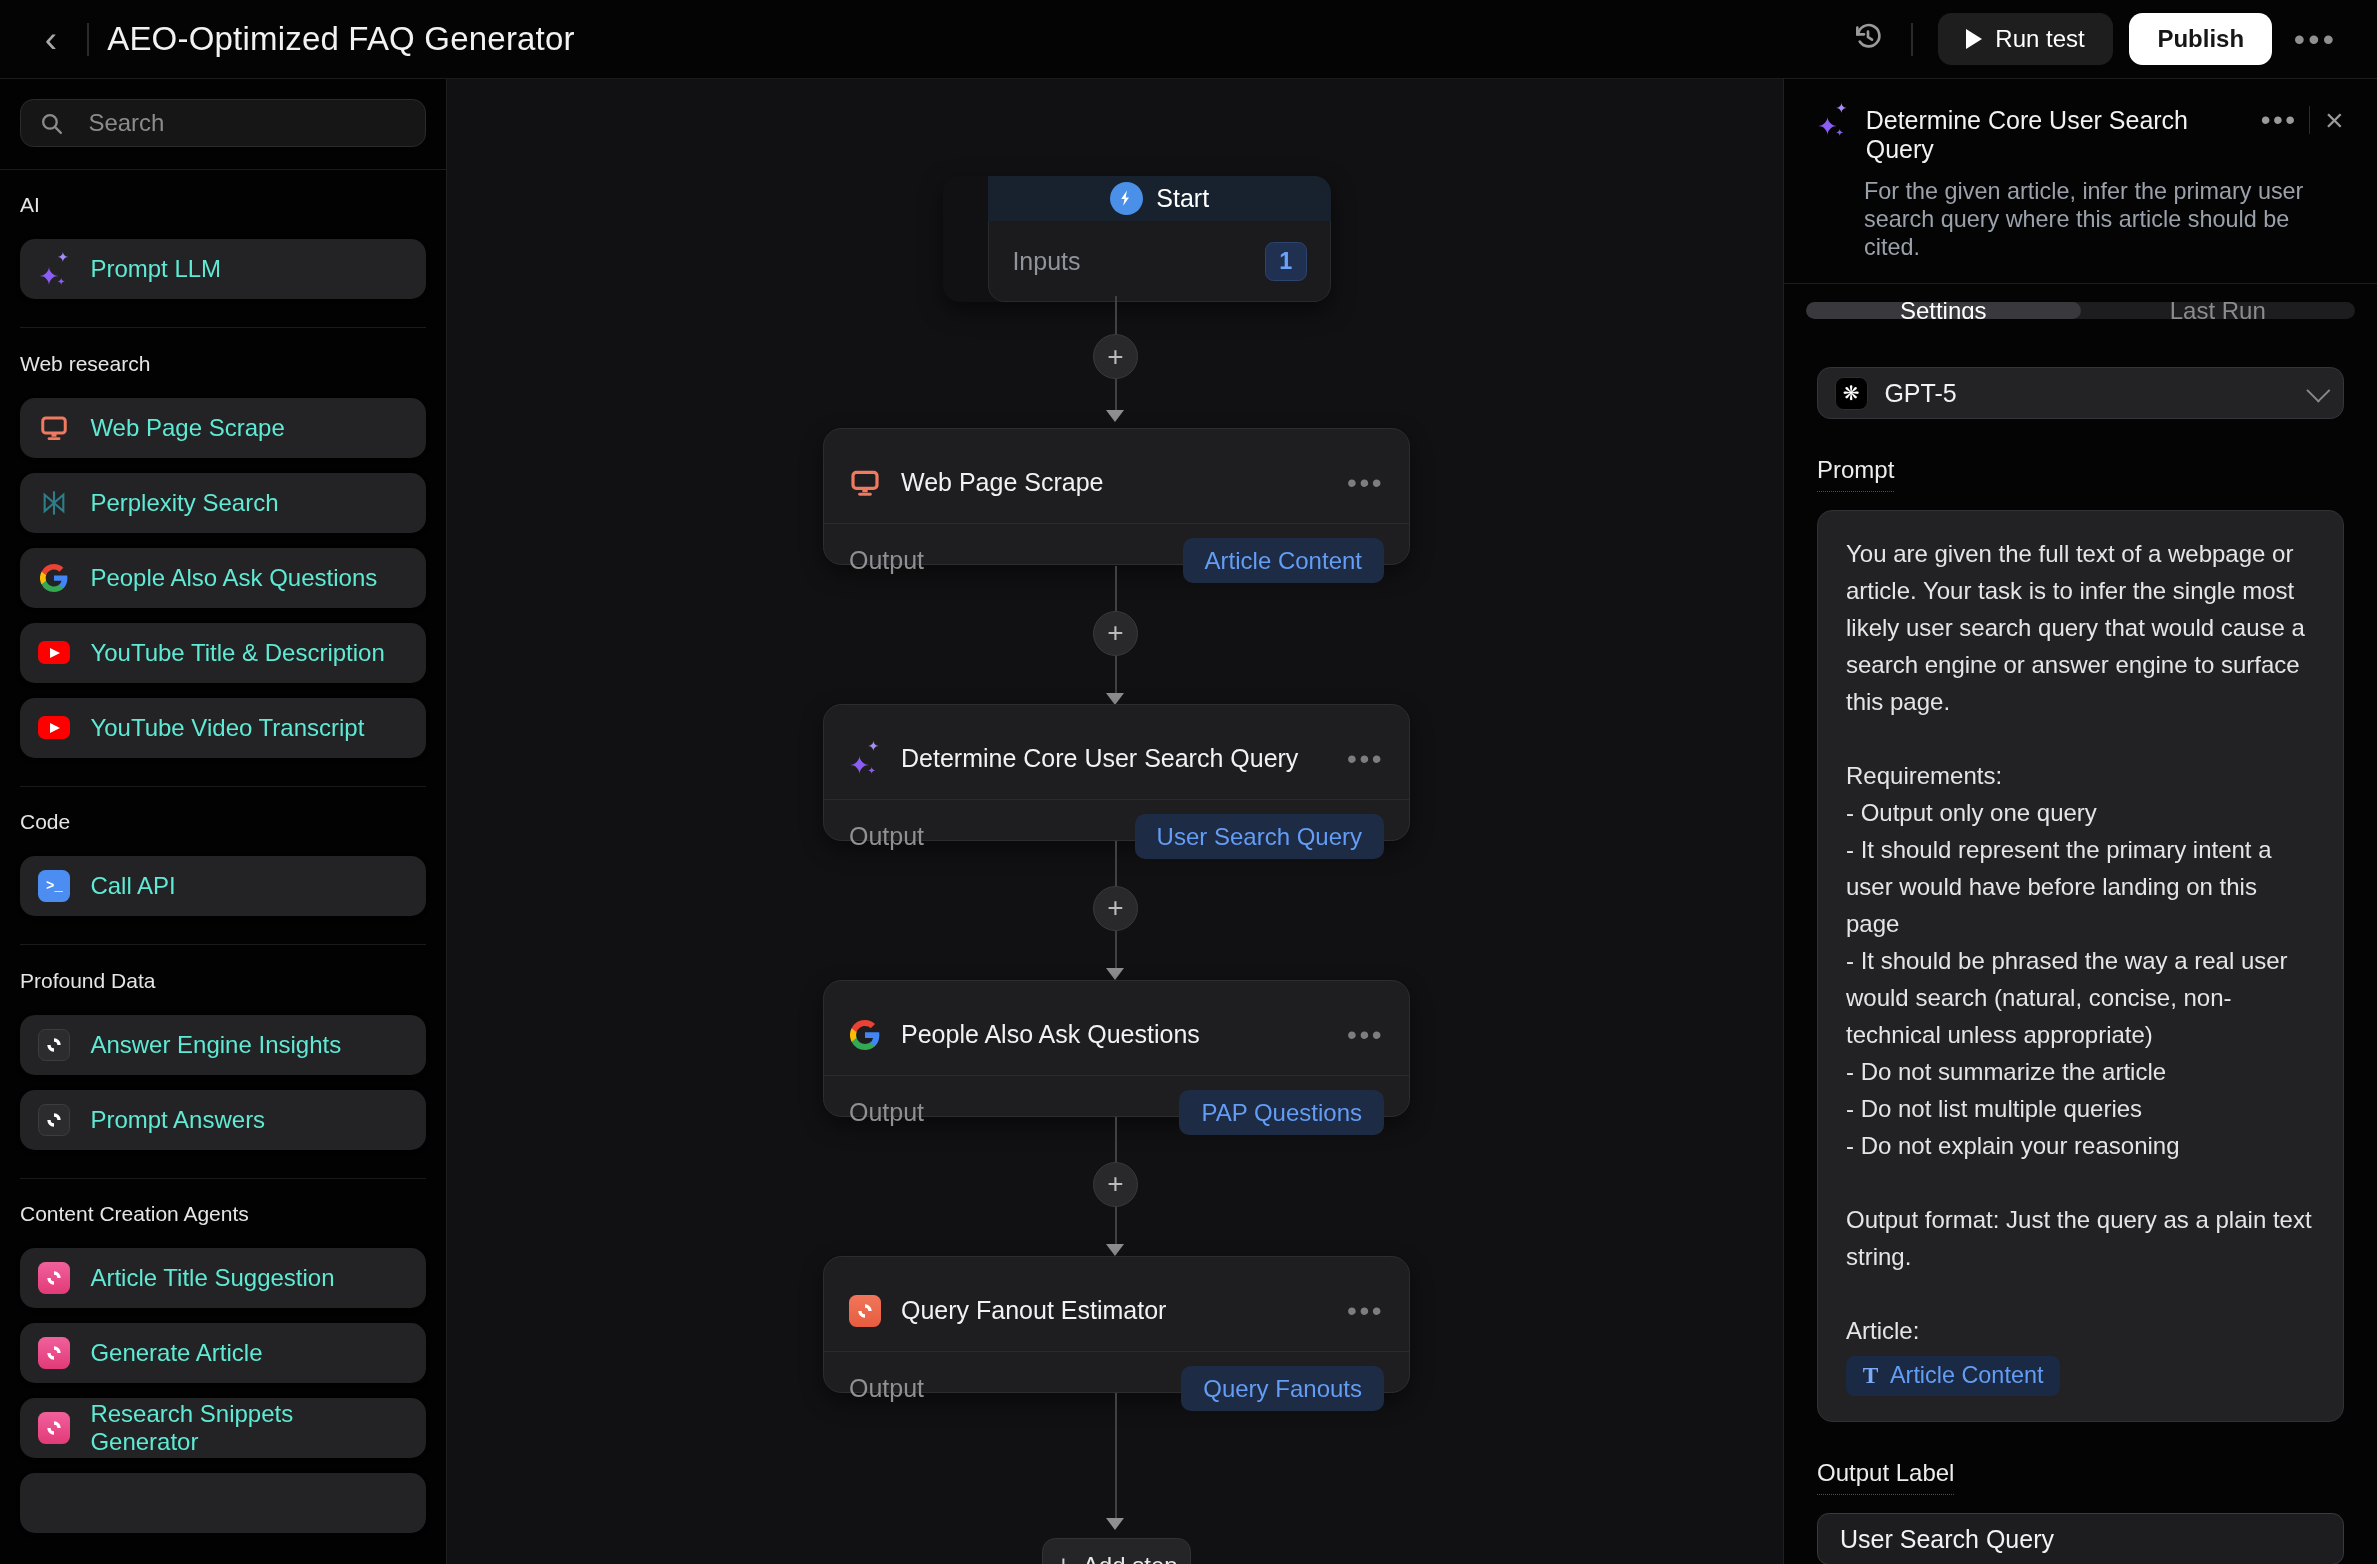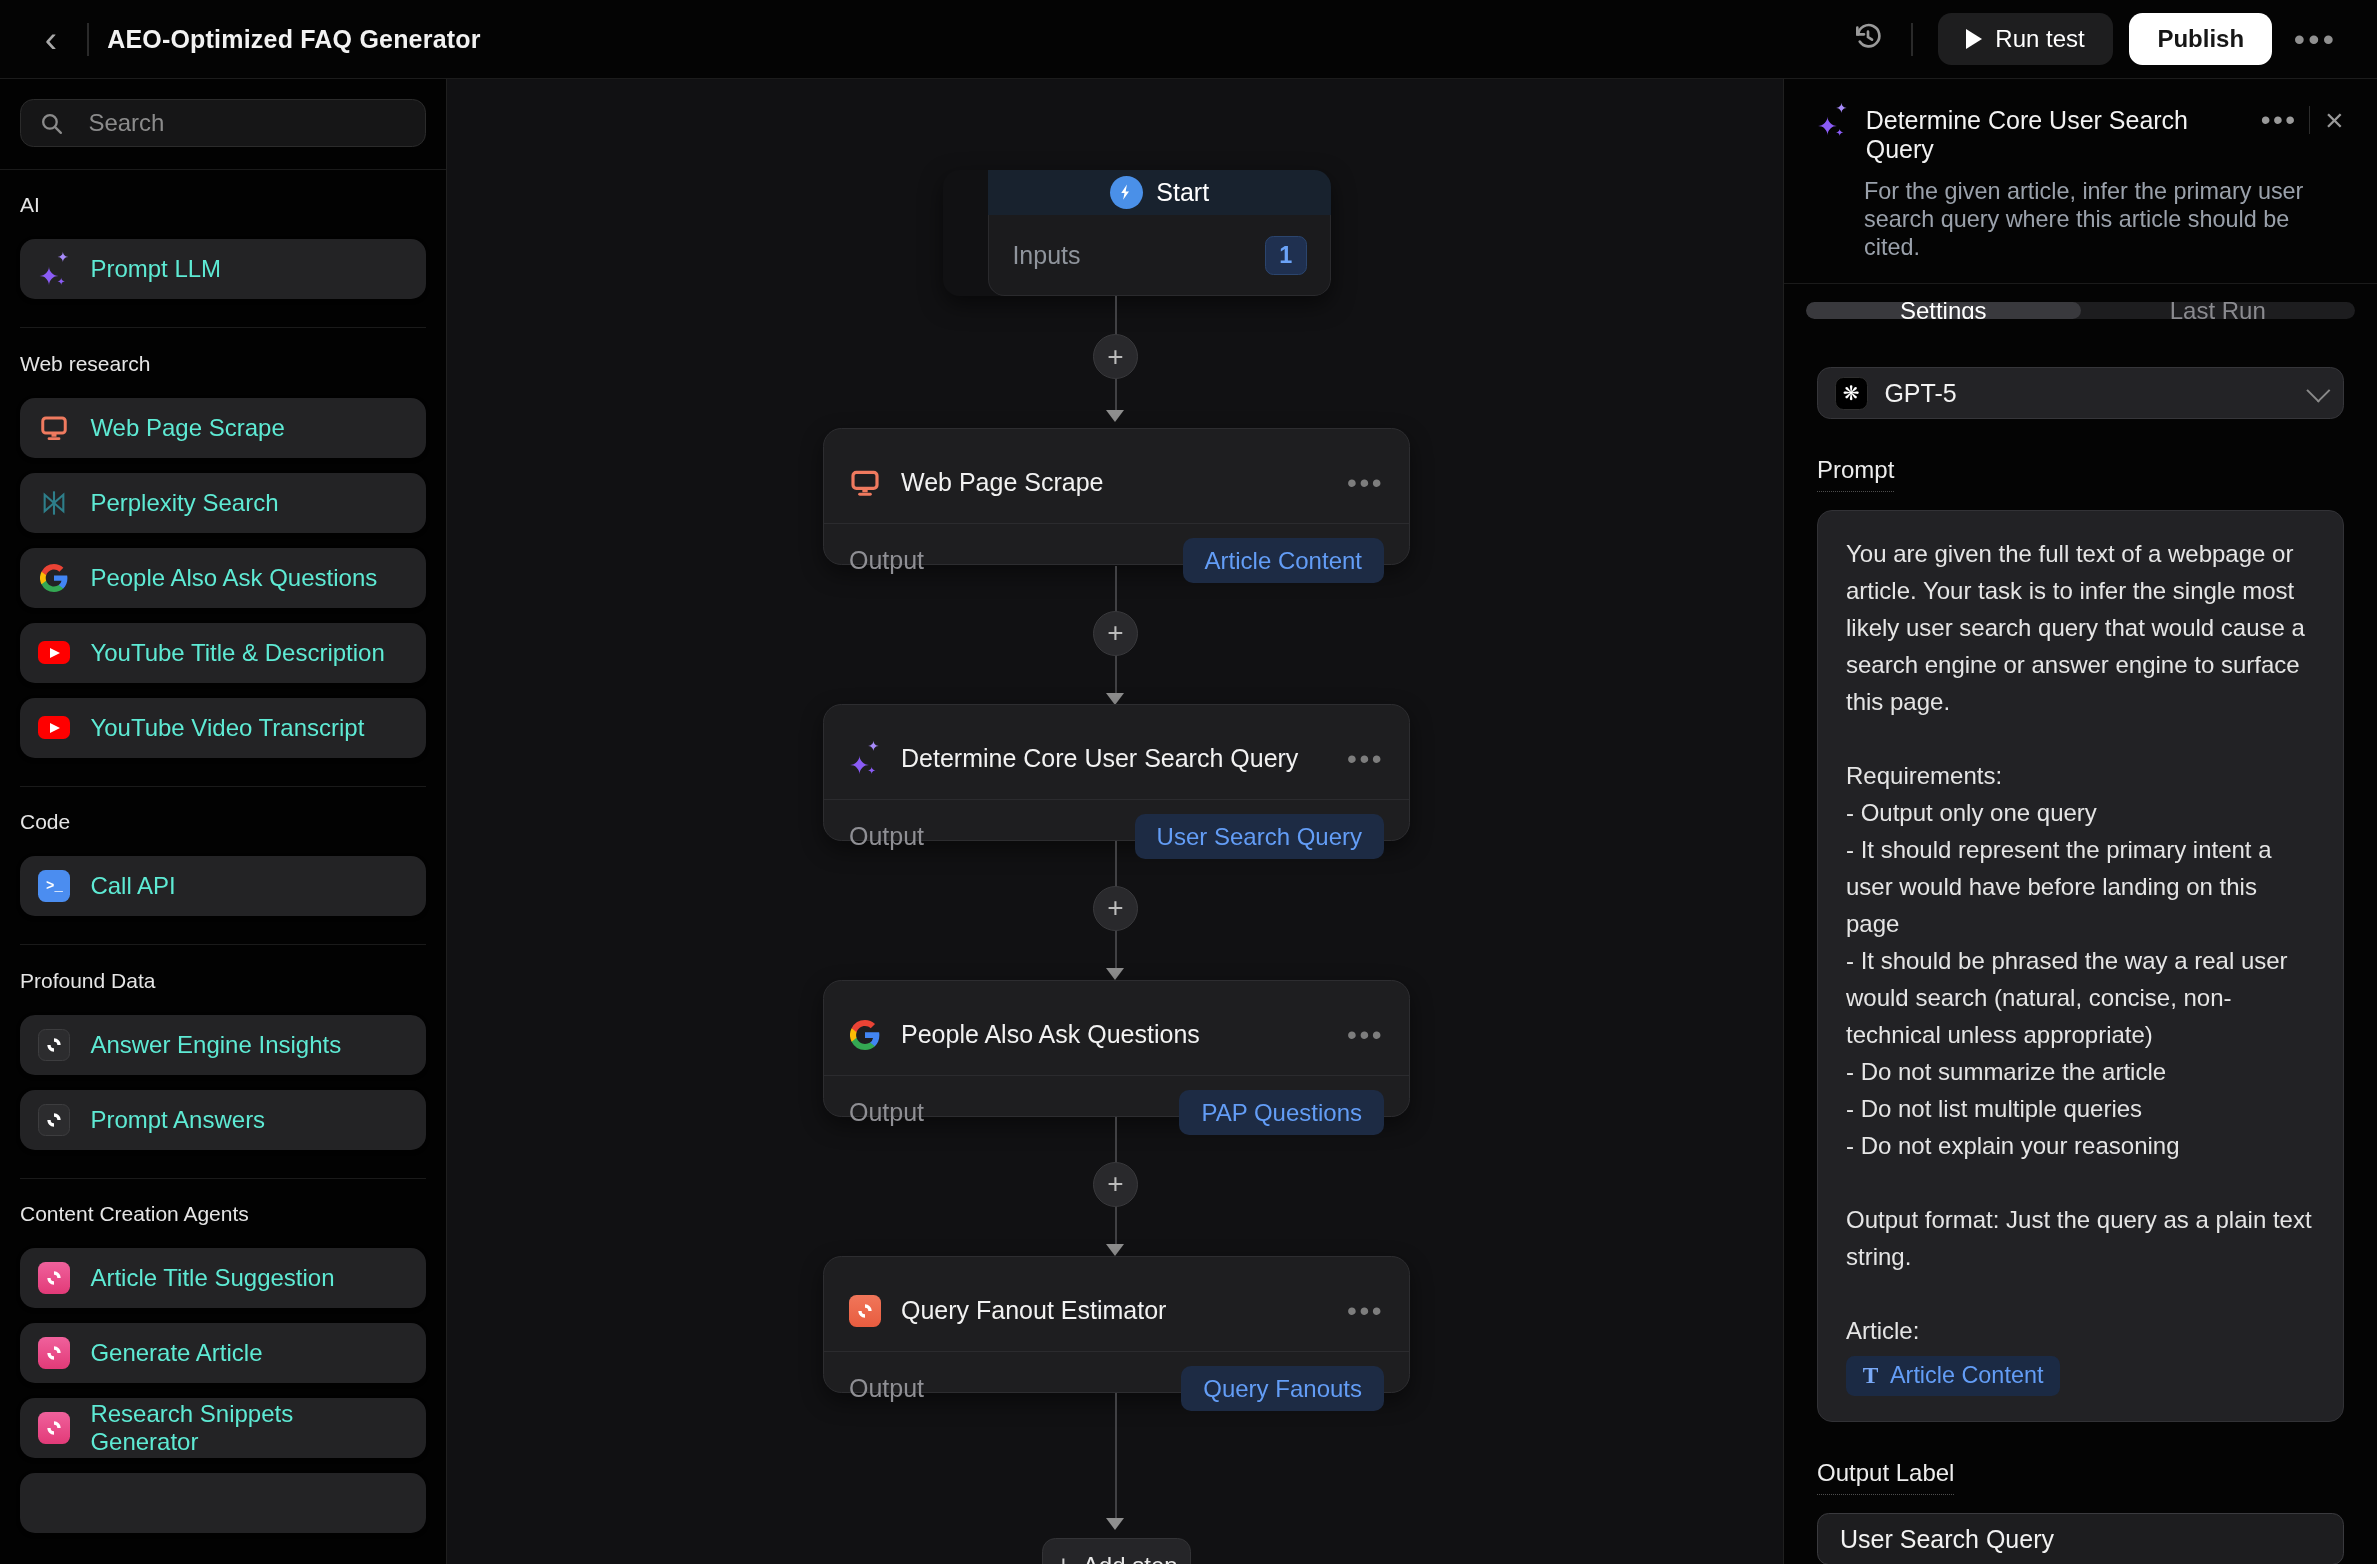--- a/index.html
+++ b/index.html
@@ -6,21 +6,21 @@
   html,body { background:#000; }
   body { font-family:"Liberation Sans", sans-serif; }
   .app { position:relative; width:2377px; height:1565px; background:#000; overflow:hidden; color:#ececec; }
 
   
   .topbar { height:79px; display:flex; align-items:center; justify-content:space-between;
             padding:0 33px; background:#040404; border-bottom:0.8px solid #1c1c1c; }
   .tb-left, .tb-right { display:flex; align-items:center; }
   .back-btn { color:#a9a9a9; font-size:37px; line-height:1; padding:0 11.7px; cursor:default; }
   .tb-sep { width:1.7px; height:33px; background:#2a2a2a; margin:0 18.4px; }
-  .tb-title { font-size:25px; color:#f2f2f2; font-weight:700; letter-spacing:0.2px; }
+  .tb-title { font-size:33px; color:#f2f2f2; font-weight:400; letter-spacing:0.2px; }
   .icon-btn { color:#9a9a9a; font-size:33px; line-height:1; padding:0 8.4px; }
   .btn { display:flex; align-items:center; gap:13.4px; height:52px; border:none; border-radius:13.4px;
          font-family:inherit; font-size:24px; padding:0 28px; cursor:default; }
   .btn-dark { background:#1e1e1f; color:#fff; margin-left:6.7px; }
   .btn-light { background:#fff; color:#161616; font-weight:600; margin-left:16.7px; }
   .play-tri { width:0; height:0; border-left:16.7px solid #fff; border-top:10px solid transparent; border-bottom:10px solid transparent; }
   .more-dots { color:#909090; font-size:32px; letter-spacing:3.3px; padding:0 6.7px; margin-left:15px; }
 
   .body-row { display:flex; height:1486px; }
 
@@ -64,21 +64,21 @@
   .node { position:absolute; left:376px; width:587px; background:#1e1e20; border:0.8px solid #2d2d30;
           border-radius:18.4px; box-shadow:0 8.4px 22px rgba(0,0,0,.45); }
   .node-head { display:flex; align-items:center; gap:20px; padding:23.4px 25px 10px 25px; height:94px; }
   .node-title { flex:1; font-size:25px; font-weight:500; color:#f2f2f2; }
   .node-more { color:#7d7d7d; font-size:28px; letter-spacing:2.5px; }
   .node-div { height:0.8px; background:#2b2b2e; }
   .node-out { display:flex; align-items:center; justify-content:space-between; padding:0 25px; height:54px; margin:10px 0 10px 0;}
   .out-label { color:#8f8f94; font-size:25px; }
   .chip { background:#1d2b44; color:#639df6; font-size:24px; font-weight:500; border-radius:10px; padding:8.4px 22px; }
 
-  .start-node { position:absolute; left:496px; top:91px; width:388px; border-radius:16.7px; overflow:hidden;
+  .start-node { position:absolute; left:496px; top:97px; width:388px; border-radius:16.7px; overflow:hidden;
                 box-shadow:0 8.4px 22px rgba(0,0,0,.5);padding-left:45px; }
   .start-head { height:45px; background:#18222e; display:flex; align-items:center; justify-content:center; gap:13.4px; }
   .start-bolt { width:33px; height:33px; border-radius:50%; background:#4a90e8; display:flex; align-items:center; justify-content:center; }
   .start-title { color:#fff; font-size:25px; font-weight:500; }
   .start-body { background:#1b1b1d; border:0.8px solid #2a2a2d; border-top:none; border-radius:0 0 16.7px 16.7px;
                 padding:20px 23.4px; display:flex; align-items:center; justify-content:space-between; height:81px; }
   .inputs-label { color:#8f949c; font-size:25px; }
   .count-badge { background:#1f3050; color:#6ba3f8; font-size:23.4px; font-weight:600; border-radius:8.4px;
                  padding:5px 13.4px; border:0.8px solid #2b456e; }
 

